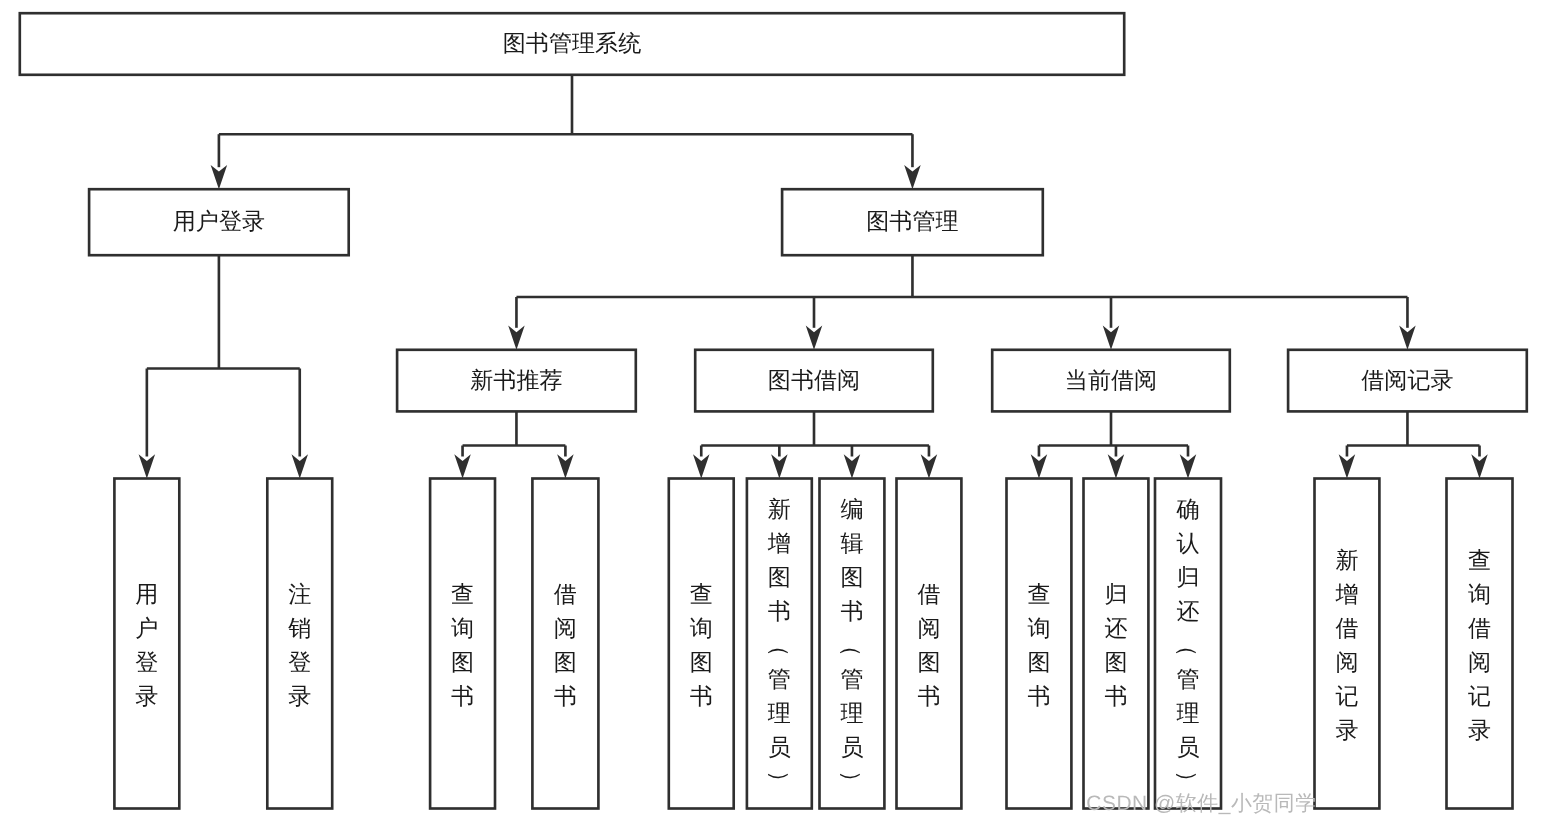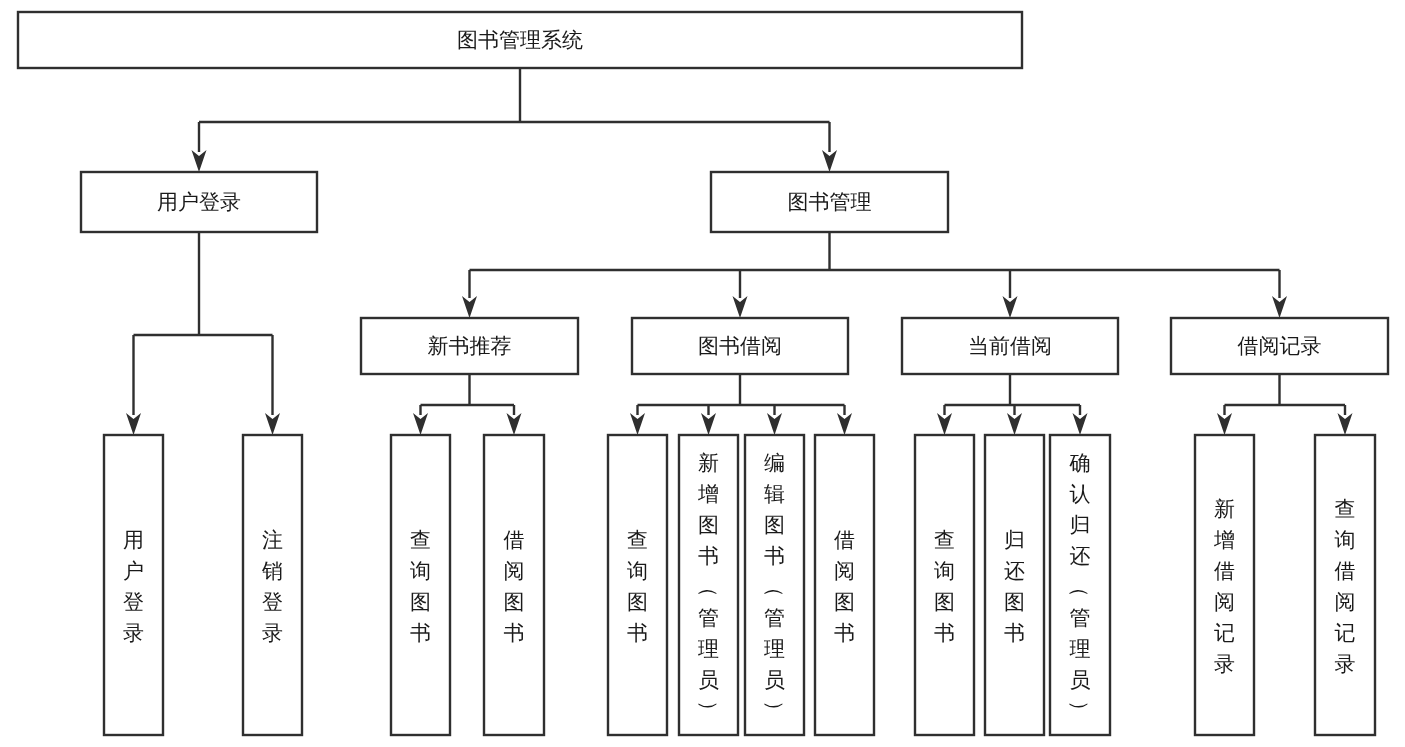--- a/index.html
+++ b/index.html
@@ -263,13 +263,14 @@
           <rect x="1315" y="435" width="60" height="300" class="node-box"></rect>
           <text x="1345" y="516.18" class="node-label-v" text-anchor="middle">查</text>
           <text x="1345" y="547.18" class="node-label-v" text-anchor="middle">询</text>
           <text x="1345" y="578.18" class="node-label-v" text-anchor="middle">借</text>
           <text x="1345" y="609.18" class="node-label-v" text-anchor="middle">阅</text>
           <text x="1345" y="640.18" class="node-label-v" text-anchor="middle">记</text>
           <text x="1345" y="671.18" class="node-label-v" text-anchor="middle">录</text>
         </g>
       </g>
   </svg>
+  <div class="watermark">CSDN @软件_小贺同学</div>
 </div>
 
 </body></html>

